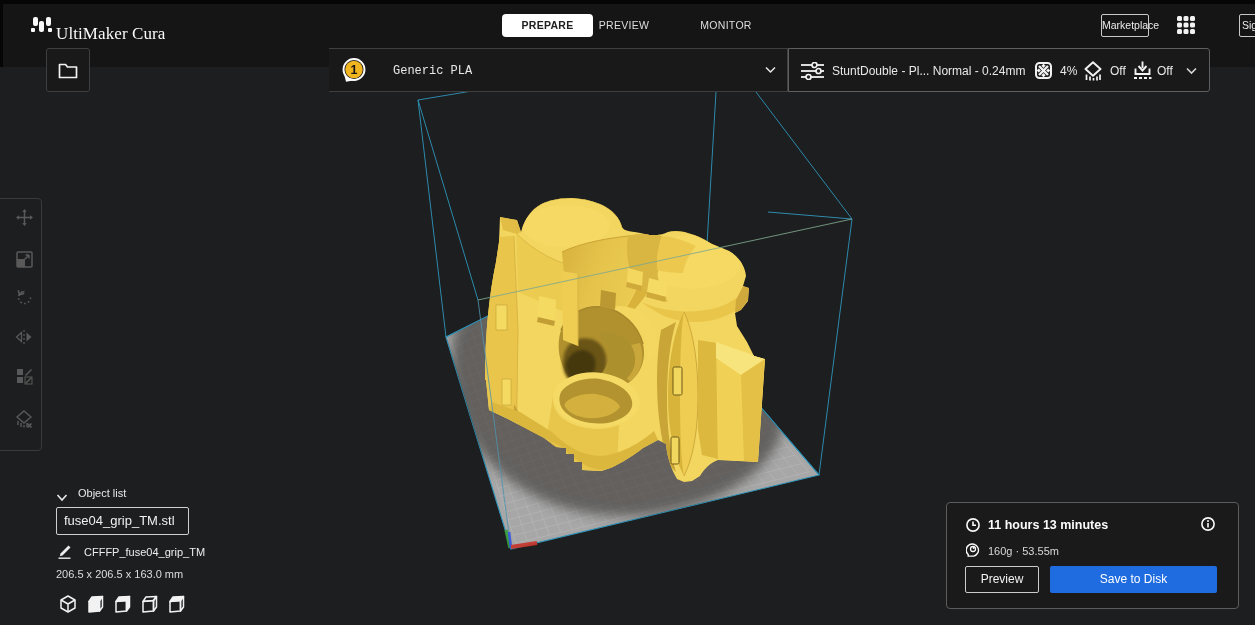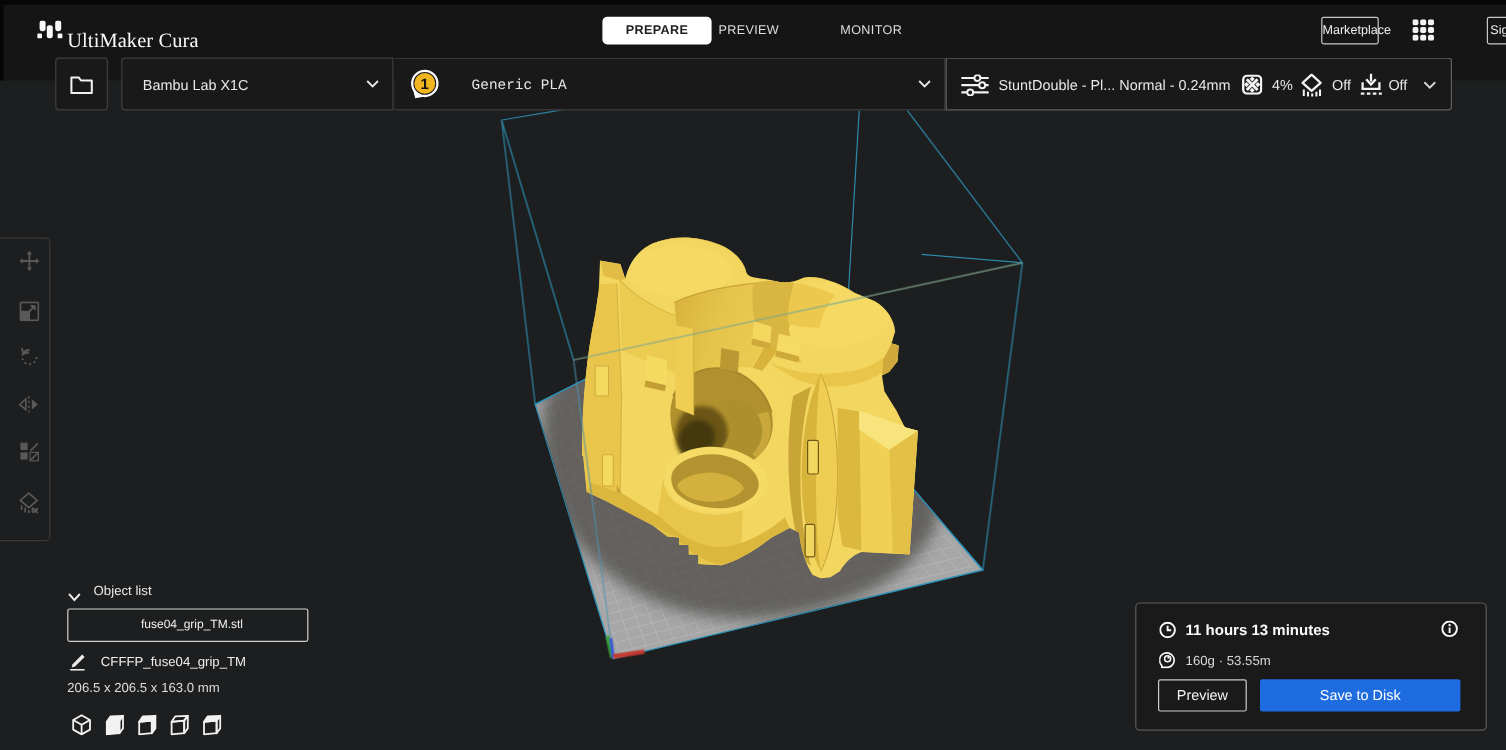--- a/index.html
+++ b/index.html
@@ -26,21 +26,21 @@
   #machinesel{left:101px;width:227px;border-radius:3px 0 0 3px;}
   #materialsel{left:329px;width:459px;border-left:none;border-radius:0;}
   #settingsel{left:788px;width:422px;border:1px solid #5f5f5f;border-radius:0 3px 3px 0;padding-left:22px;}
   .seltext{position:absolute;top:15px;font-size:12px;color:#e8e8e8;white-space:nowrap;}
   .chev{position:absolute;width:10px;height:10px;}
   .chev svg{display:block;}
   
   #lefttools{left:-8px;top:198px;width:50px;height:253px;background:#1d1e1f;border:1px solid #3a3a3a;border-radius:4px;}
   
   #objlist{left:53px;top:488px;font-size:11px;color:#e8e8e8;}
-  #filebox{left:56px;top:507px;width:201px;height:28px;border:1px solid #cfcfcf;border-radius:2px;font-size:10px;color:#f0f0f0;line-height:26px;padding-left:7px;text-align:center;}
+  #filebox{left:56px;top:507px;width:133px;height:28px;border:1px solid #cfcfcf;border-radius:2px;font-size:13px;color:#f0f0f0;line-height:26px;padding-left:7px;}
   #jobname{left:84px;top:546px;font-size:11px;color:#ededed;}
   #dims{left:56px;top:568px;font-size:11px;color:#dddddd;}
   
   #actionpanel{left:946px;top:502px;width:293px;height:107px;background:#1a1a1a;border:1px solid #5c5c5c;border-radius:4px;}
   #timetext{left:988px;top:518px;font-size:12.5px;font-weight:700;color:#fbfbfb;}
   #masstext{left:988px;top:545px;font-size:11px;color:#d8d8d8;}
   #previewbtn{left:965px;top:566px;width:74px;height:27px;border:1px solid #cccccc;border-radius:2px;color:#f2f2f2;font-size:12px;text-align:center;line-height:25px;}
   #savebtn{left:1050px;top:566px;width:167px;height:27px;background:#1f6ce0;border-radius:2px;color:#fff;font-size:12px;text-align:center;line-height:27px;}
 </style>
 </head>
@@ -230,28 +230,20 @@
         <rect x="13" y="13" width="5" height="5" rx="1.5"></rect>
     </svg>
   </div>
   <div class="abs hbtn" id="signin">Sign in</div>
 
   <div class="abs selbtn" id="folderbtn">
     <svg style="position:absolute;left:11px;top:13px" width="20" height="17" viewBox="0 0 20 17">
       <path d="M1.5 2.5 h6 l2 2.5 h9 v10.5 h-17 z" fill="none" stroke="#f2f2f2" stroke-width="1.7" stroke-linejoin="round"></path>
     </svg>
   </div>
-  <div class="abs selbtn" id="machinesel">
-    <span class="seltext" style="left:17px;">Bambu Lab X1C</span>
-    <span class="chev" style="left:203px;top:17px;">
-        <svg width="11" height="8" viewBox="0 0 11 8">
-          <path d="M1 1.5 L5.5 6 L10 1.5" stroke="#e8e8e8" stroke-width="1.5" fill="none"></path>
-        </svg>
-      </span>
-  </div>
   <div class="abs selbtn" id="materialsel">
     <svg style="position:absolute;left:12px;top:8px" width="26" height="27" viewBox="0 0 26 27">
       <circle cx="13" cy="12.5" r="10.5" fill="none" stroke="#fdfdfd" stroke-width="1.9"></circle>
       <path d="M 3.2 17.5 L 5 24.8 L 12 23.6 Z" fill="#fdfdfd"></path>
       <circle cx="13" cy="12.5" r="8.7" fill="#f0b51f"></circle>
       <text x="13" y="17.1" font-size="12.5" font-weight="bold" fill="#151515" text-anchor="middle" font-family="Liberation Sans">1</text>
     </svg>
     <span class="seltext" style="left:64px;font-family:Liberation Mono, monospace;">Generic PLA</span>
     <span class="chev" style="left:436px;top:17px;">
         <svg width="11" height="8" viewBox="0 0 11 8">

